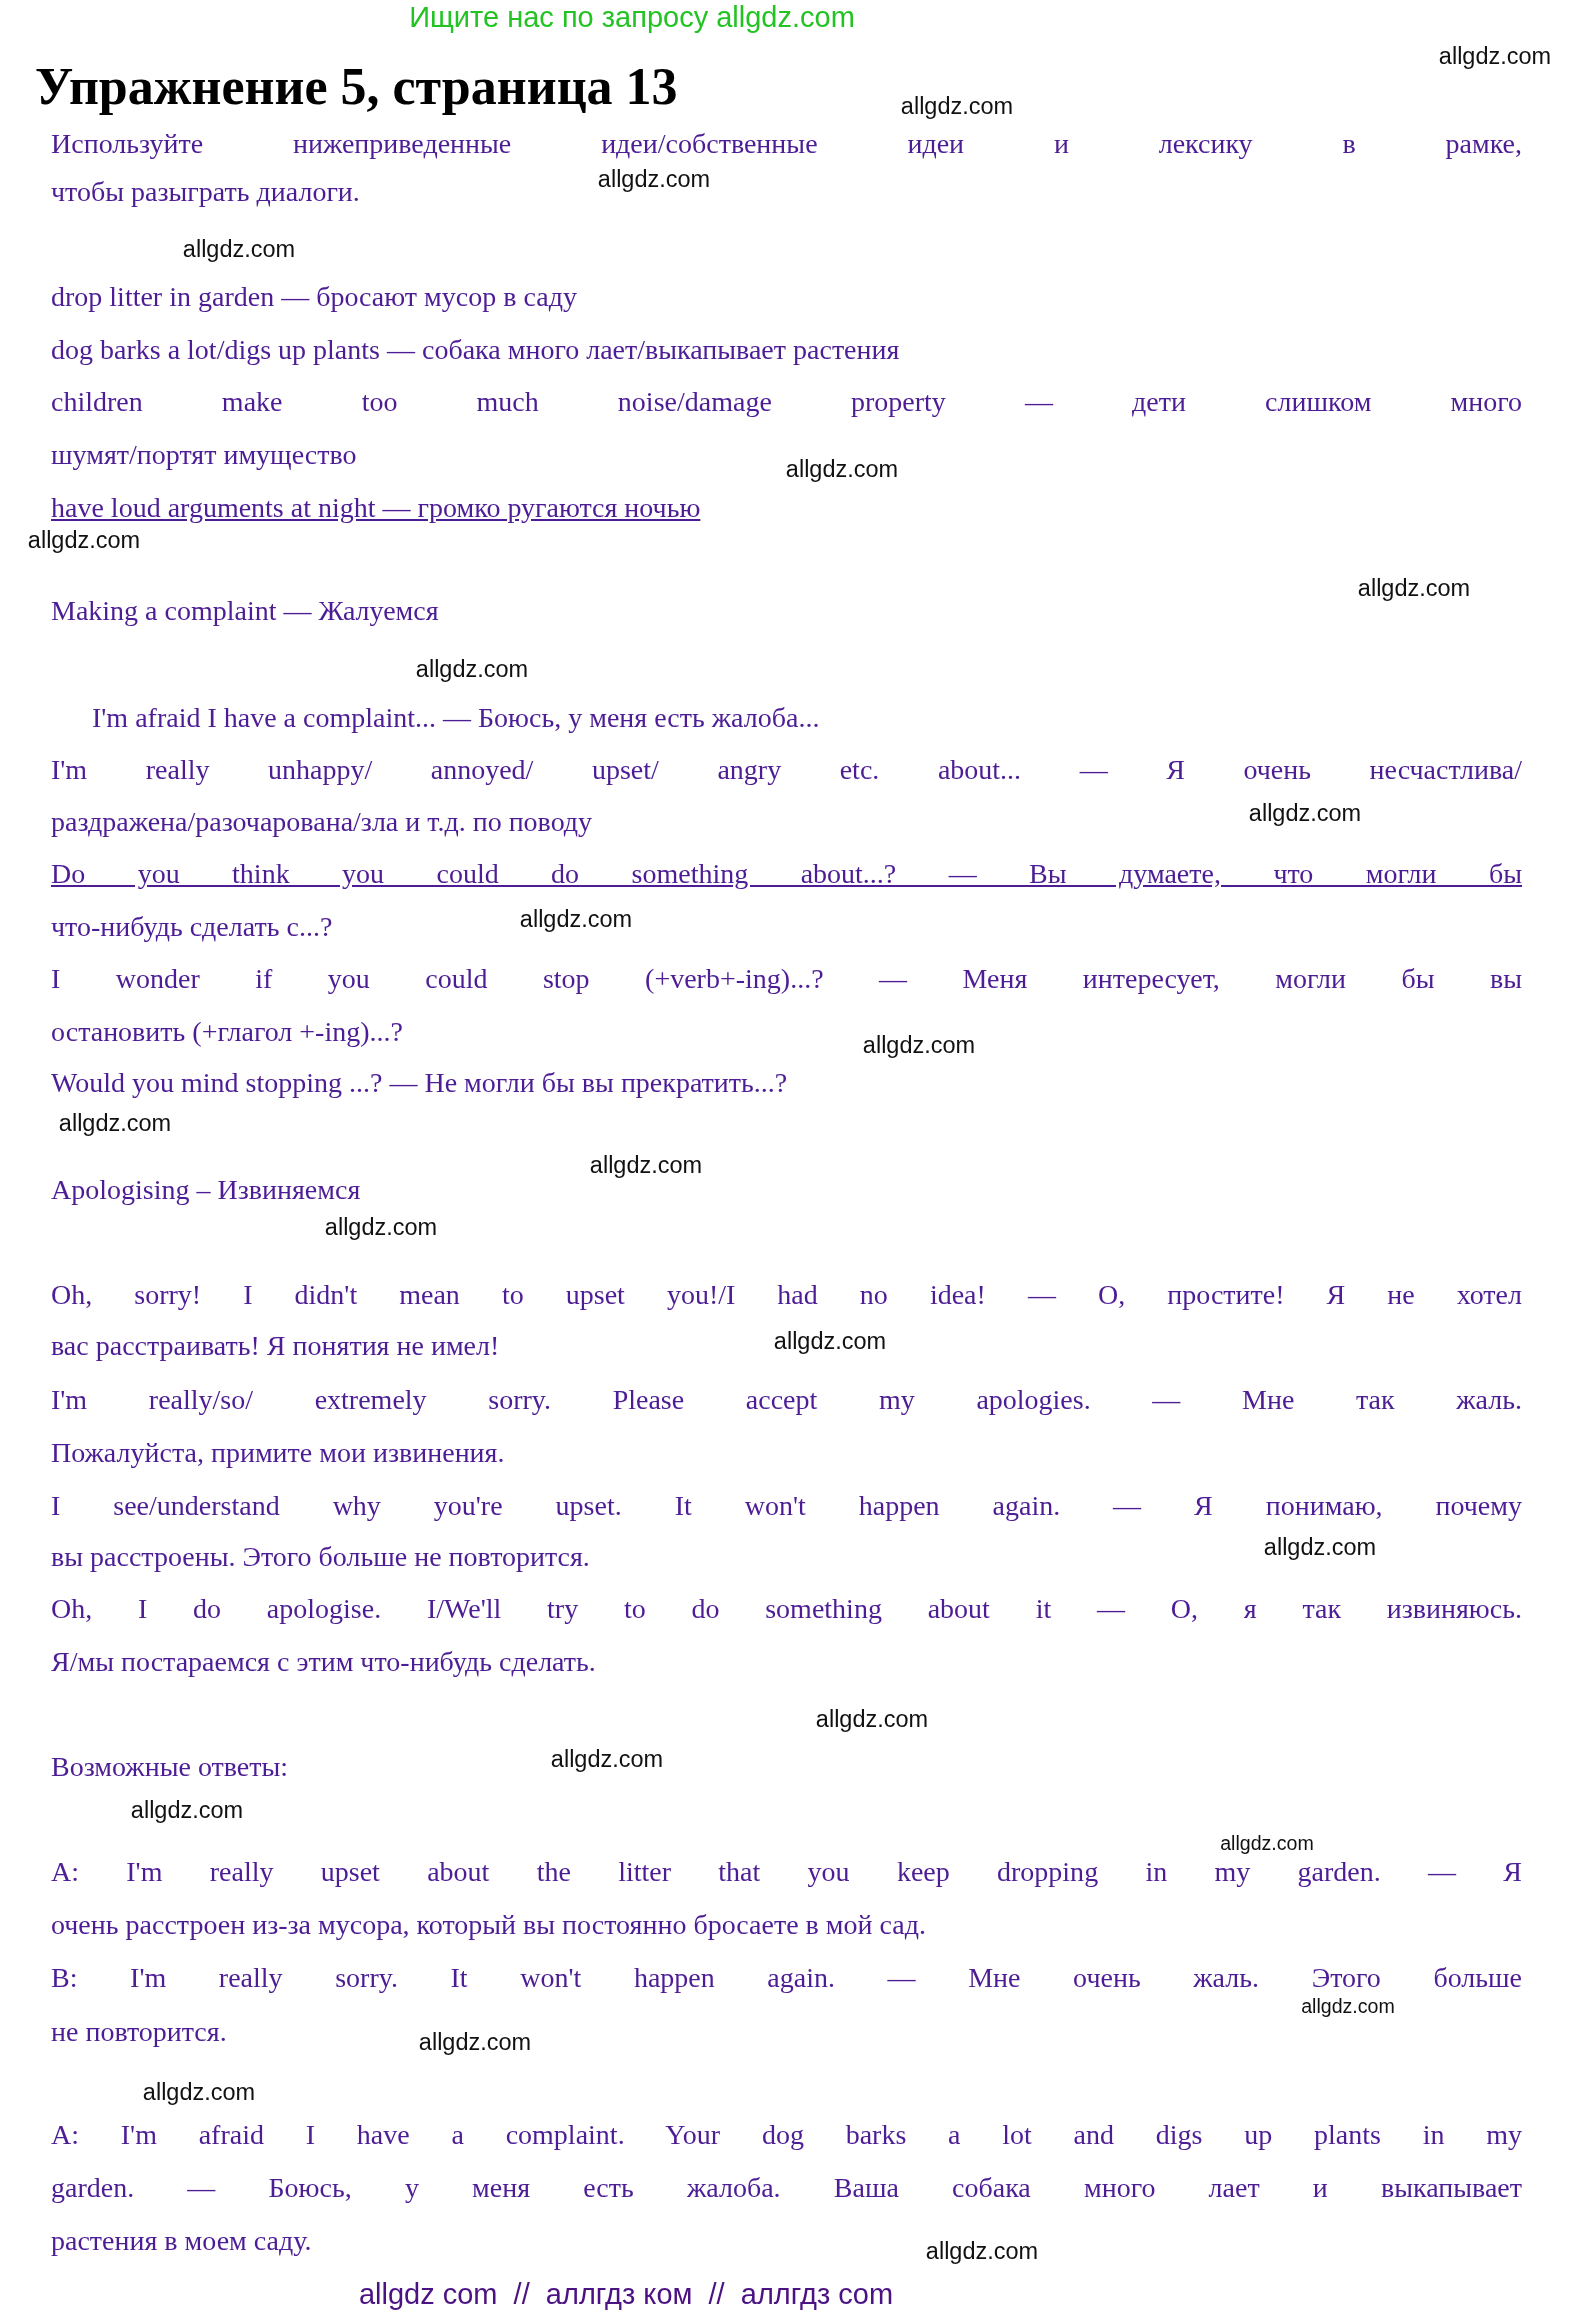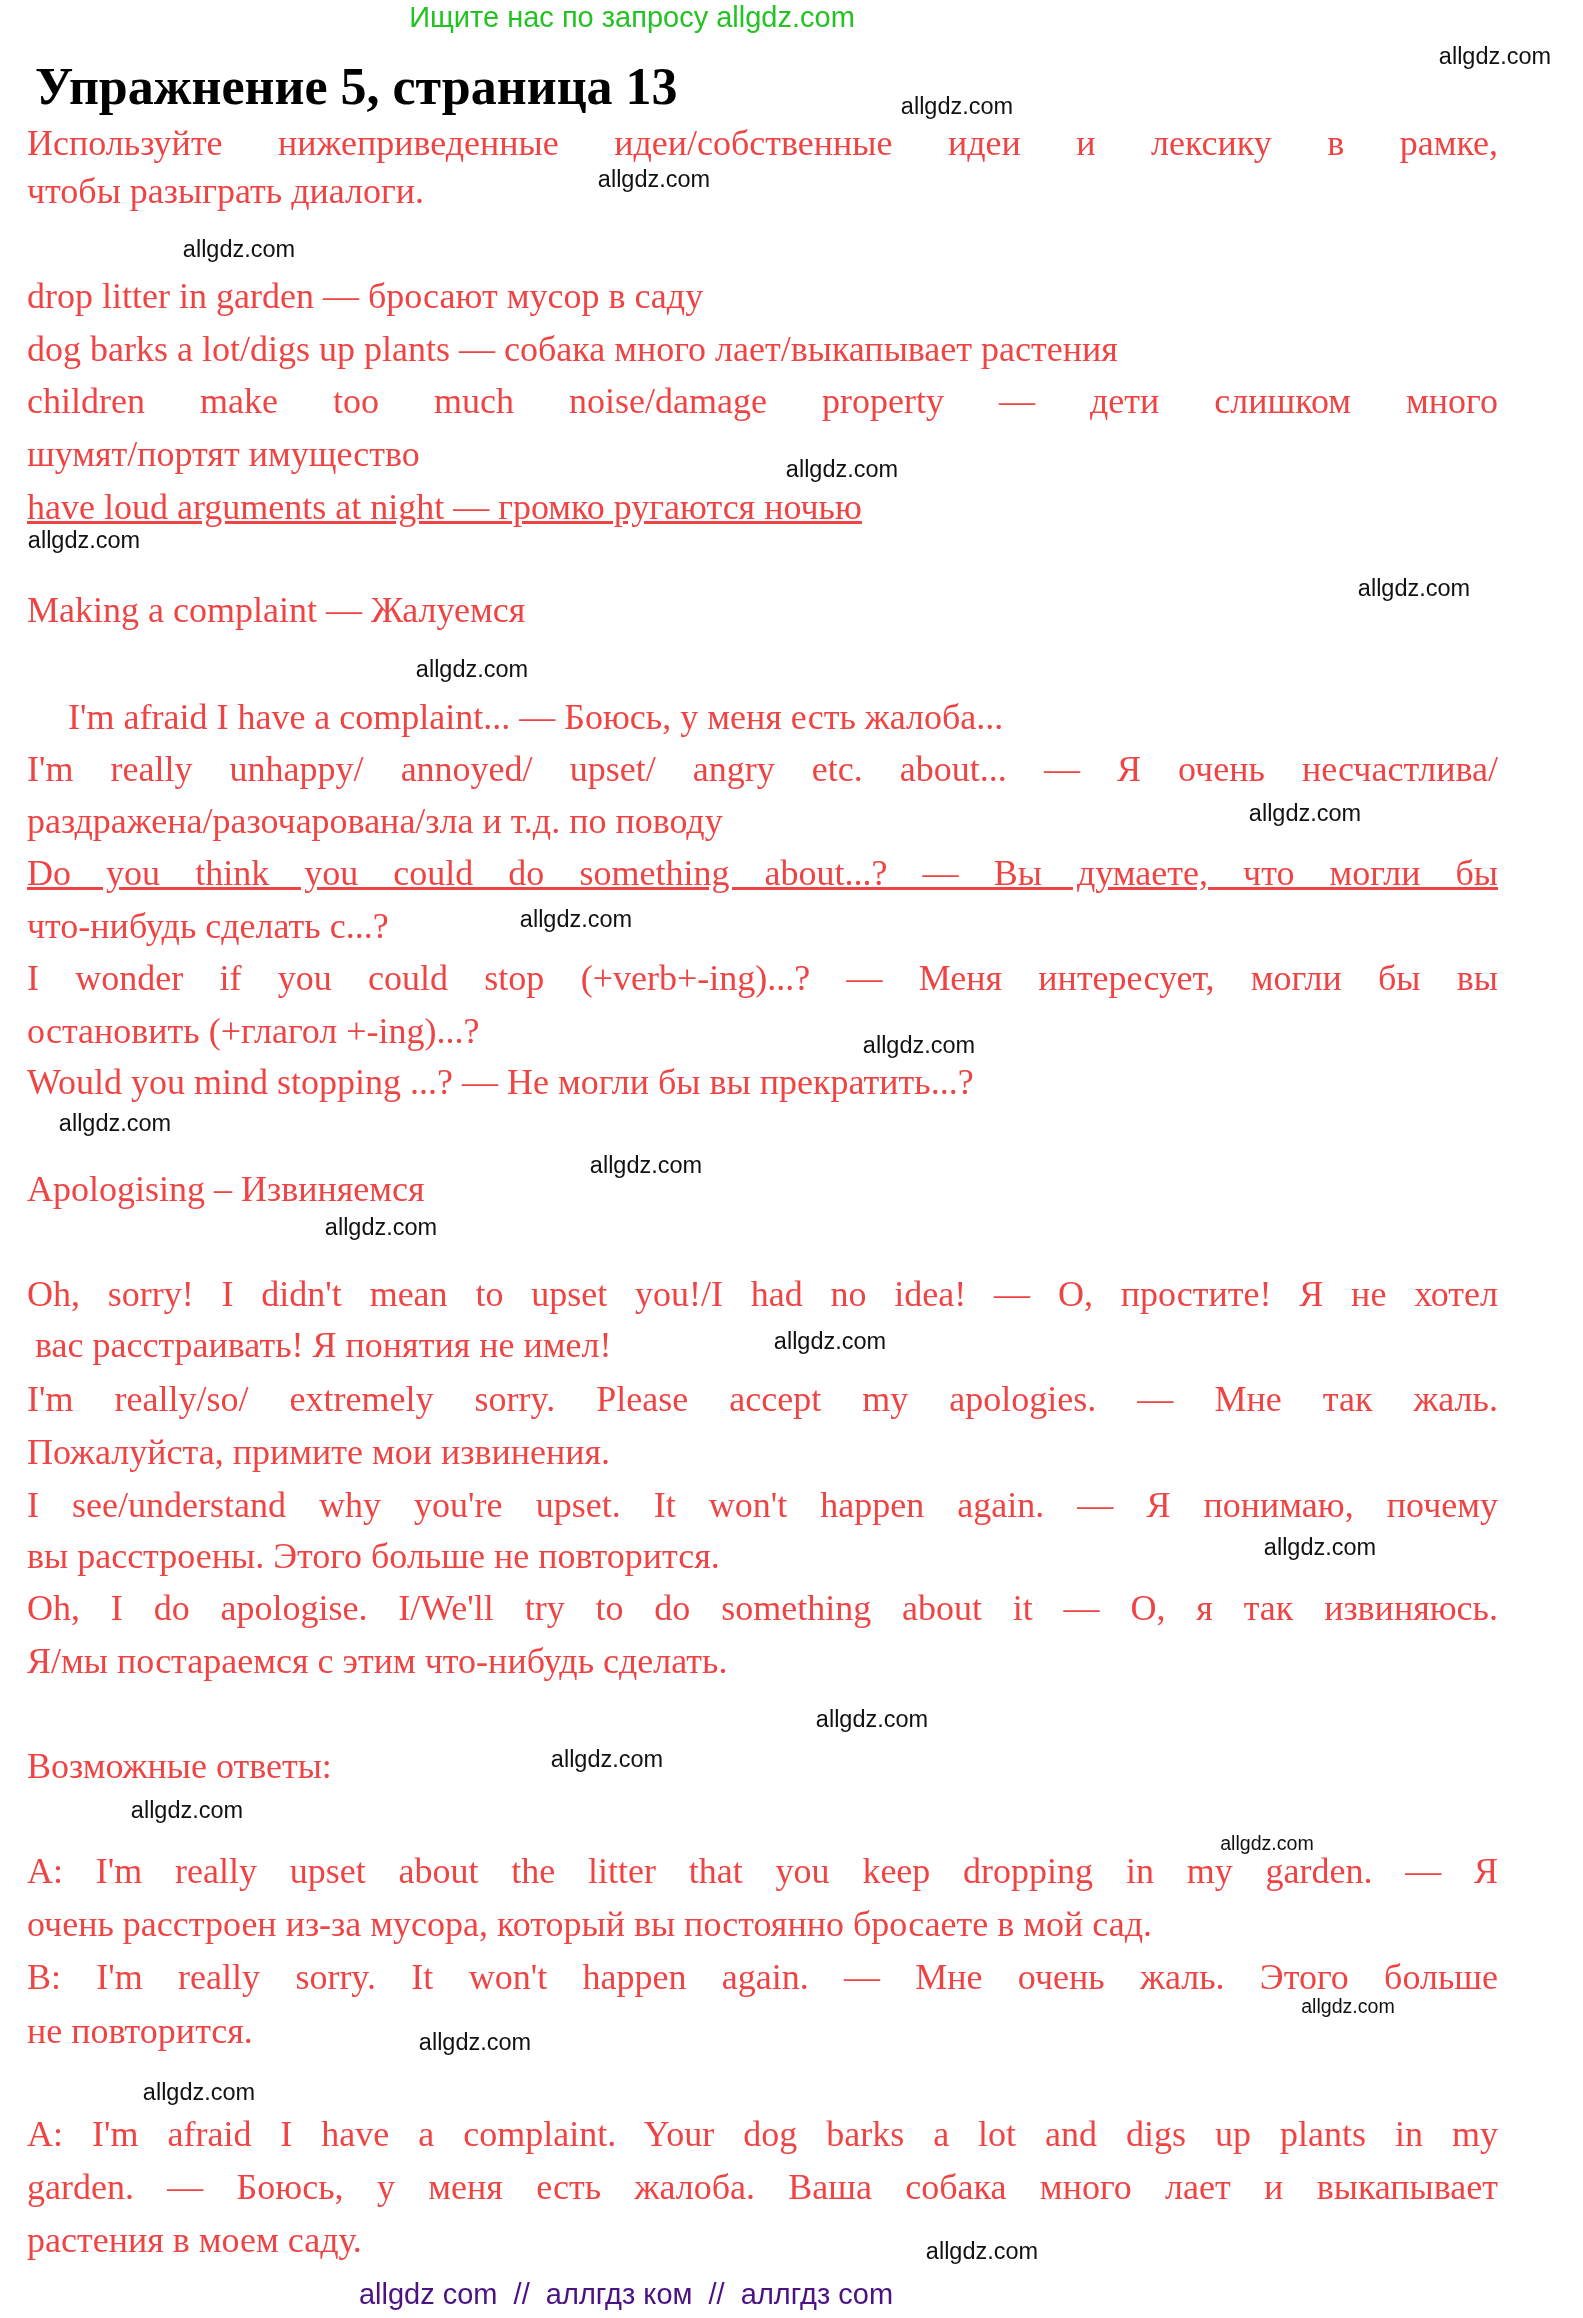--- a/index.html
+++ b/index.html
@@ -4,22 +4,22 @@
 <style>
   html, body { margin:0; padding:0; background:#ffffff; }
   body { width:1584px; height:2319px; position:relative; overflow:hidden; }
   .abs { position:absolute; white-space:nowrap; }
   .top-banner { left:0; width:1264px; top:1.6px; text-align:center; color:#22c322;
     font-family:"Liberation Sans", sans-serif; font-size:29px; line-height:31px; }
   .footer { left:0; width:1252px; top:2278px; text-align:center; color:#4b1283;
     font-family:"Liberation Sans", sans-serif; font-size:29px; line-height:33px; }
   .title { left:35px; font-family:"Liberation Serif", serif; font-weight:bold;
     font-size:52px; line-height:47px; color:#000; }
-  .line { left:27px; font-family:"Liberation Serif", serif; font-size:36px;
-    line-height:45px; color:#ef4444; }
+  .line { left:51px; font-family:"Liberation Serif", serif; font-size:28px;
+    line-height:45px; color:#4c1d95; }
   .line.full { width:1471px; text-align:justify; text-align-last:justify; }
   .wm { font-family:"Liberation Sans", sans-serif; font-size:23.5px; line-height:25px;
     color:#111; transform:translate(-50%,-50%); }
   .wm.small { font-size:19.6px; line-height:20.4px; }
 </style>
 </head>
 <body>
 
 <div class="abs top-banner">Ищите нас по запросу allgdz.com</div>
 
@@ -39,21 +39,21 @@
 <div class="abs line full" style="top:747px;">I'm really unhappy/ annoyed/ upset/ angry etc. about... — Я очень несчастлива/</div>
 <div class="abs line" style="top:799px;">раздражена/разочарована/зла и т.д. по поводу</div>
 <div class="abs line full" style="top:851px;text-decoration:underline;">Do you think you could do something about...? — Вы думаете, что могли бы</div>
 <div class="abs line" style="top:904px;">что-нибудь сделать с...?</div>
 <div class="abs line full" style="top:956px;">I wonder if you could stop (+verb+-ing)...? — Меня интересует, могли бы вы</div>
 <div class="abs line" style="top:1009px;">остановить (+глагол +-ing)...?</div>
 <div class="abs line" style="top:1060px;">Would you mind stopping ...? — Не могли бы вы прекратить...?</div>
 
 <div class="abs line" style="top:1167px;">Apologising – Извиняемся</div>
 <div class="abs line full" style="top:1272px;">Oh, sorry! I didn't mean to upset you!/I had no idea! — О, простите! Я не хотел</div>
-<div class="abs line" style="top:1323px;margin-left:8px;">вас расстраивать! Я понятия не имел!</div>
+<div class="abs line" style="top:1323px;">вас расстраивать! Я понятия не имел!</div>
 <div class="abs line full" style="top:1377px;">I'm really/so/ extremely sorry. Please accept my apologies. — Мне так жаль.</div>
 <div class="abs line" style="top:1430px;">Пожалуйста, примите мои извинения.</div>
 <div class="abs line full" style="top:1483px;">I see/understand why you're upset. It won't happen again. — Я понимаю, почему</div>
 <div class="abs line" style="top:1534px;">вы расстроены. Этого больше не повторится.</div>
 <div class="abs line full" style="top:1586px;">Oh, I do apologise. I/We'll try to do something about it — О, я так извиняюсь.</div>
 <div class="abs line" style="top:1639px;">Я/мы постараемся с этим что-нибудь сделать.</div>
 
 <div class="abs line" style="top:1744px;">Возможные ответы:</div>
 <div class="abs line full" style="top:1849px;">A: I'm really upset about the litter that you keep dropping in my garden. — Я</div>
 <div class="abs line" style="top:1902px;">очень расстроен из-за мусора, который вы постоянно бросаете в мой сад.</div>

